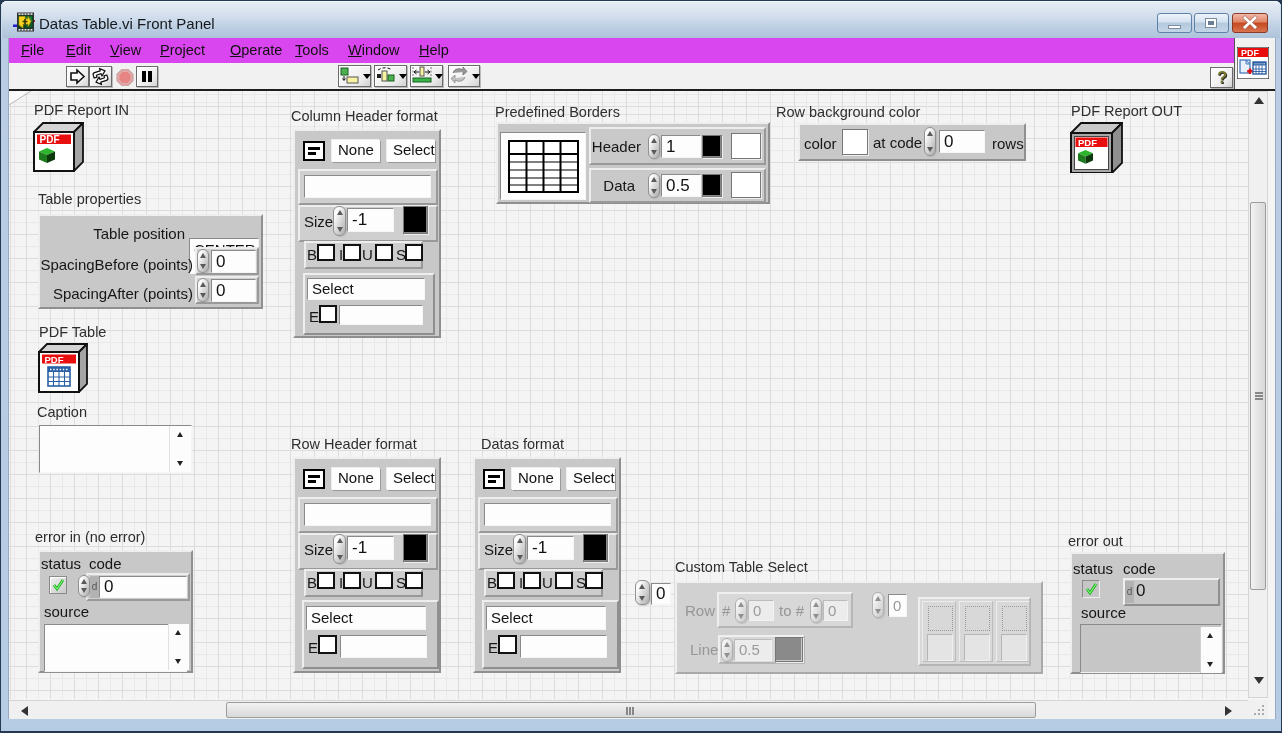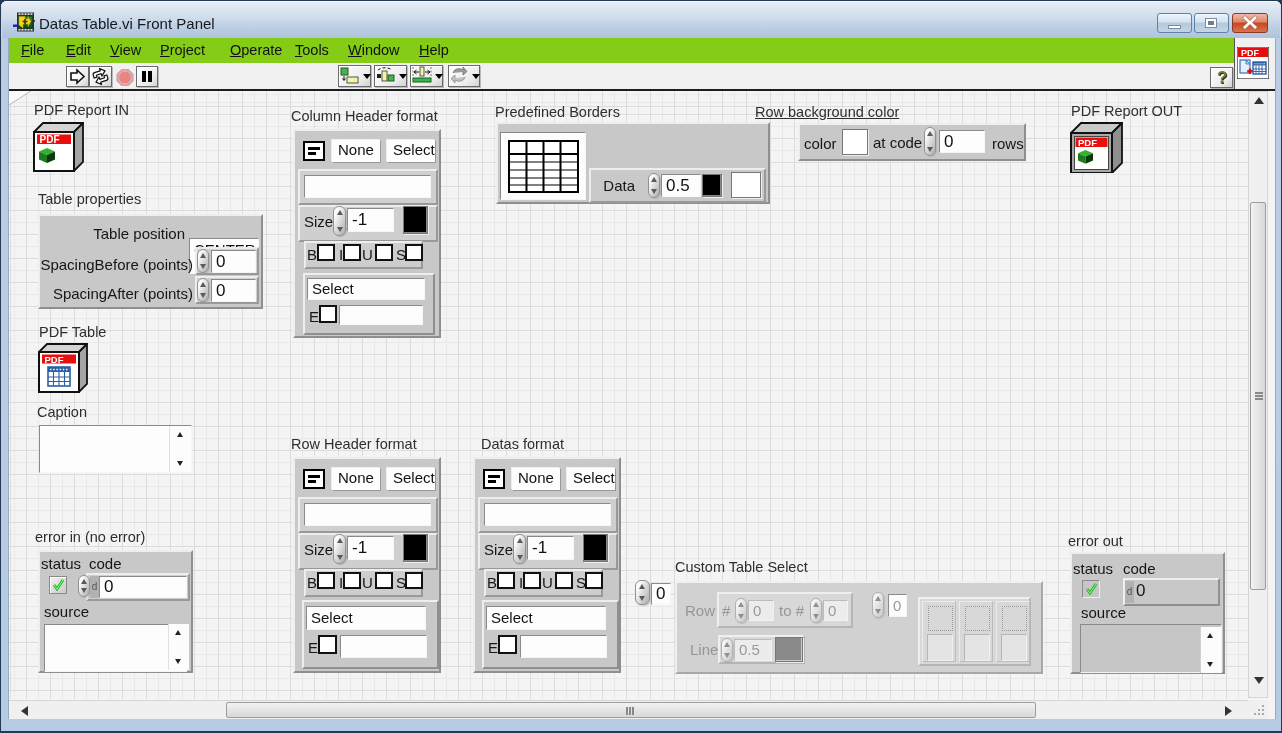--- a/index.html
+++ b/index.html
@@ -15,21 +15,21 @@
   box-shadow:inset 0 1px 0 #f4f8fc, inset 1px 0 0 #d0dcea, inset -1px 0 0 #d0dcea;
 }
 #title-text { position:absolute; left:38px; top:14px; font-size:15px; color:#15191d; }
 
 .wbtn { position:absolute; top:12px; height:20px; border:1px solid #5e82a8; border-radius:3px;
   background:linear-gradient(#eef4fa 0%, #d3e1ef 45%, #b4c9de 50%, #c3d5e6 100%); }
 .wbtn.close { background:linear-gradient(#f0b8ab 0%, #e08565 45%, #c5481f 50%, #d9744e 100%); border-color:#8a3b28; }
 
 #content { position:absolute; left:7px; top:37px; width:1268px; height:681px; background:#f0f0f0;
   border-left:1px solid #98aabf; border-right:1px solid #98aabf; }
-#menubar { position:absolute; left:0; top:0; width:100%; height:25px; background:#84cc16;text-decoration:underline; }
+#menubar { position:absolute; left:0; top:0; width:100%; height:25px; background:#d946ef;text-decoration:underline; }
 .menu { position:absolute; top:4px; font-size:14.5px; color:#111; }
 #toolbar { position:absolute; left:0; top:25px; width:100%; height:26px; background:#f1f1f1; }
 #tbline { position:absolute; left:0; top:51px; width:100%; height:2px; background:#1d1d1d; }
 #viicon-panel { position:absolute; right:0; top:0; width:41px; height:51px; background:#f1f1f1; border-left:1px solid #555; }
 
 #panel { position:absolute; left:0; top:53px; width:1266px; height:628px; background:#f4f4f4; overflow:hidden; }
 #grid { position:absolute; left:0; top:0; width:1240px; height:608px;
   background-image:
     repeating-linear-gradient(to right, #dcdcdc 0 1px, transparent 1px 24px),
     repeating-linear-gradient(to bottom, #dcdcdc 0 1px, transparent 1px 24px),
@@ -314,33 +314,43 @@
         <div class="lbl" style="left:486px;top:13px;">Predefined Borders</div>
         <div class="cluster" style="left:487px;top:31px;width:274px;height:82px;">
           <div class="field" style="left:2px;top:8px;width:86px;height:68px;"></div>
           <svg style="position:absolute;left:10px;top:16px;" width="71" height="53" viewBox="0 0 71 53">
             <rect x="1" y="1" width="69" height="51" fill="#fff" stroke="#000" stroke-width="2"></rect>
             <rect x="1" y="1" width="69" height="13" fill="none" stroke="#000" stroke-width="2"></rect>
             <path d="M18.5 1 V52 M35.5 1 V52 M52.5 1 V52" stroke="#000" stroke-width="2"></path>
             <path d="M1 22 H70 M1 30 H70 M1 38 H70 M1 45 H70" stroke="#000" stroke-width="1"></path>
             <path d="M18.5 14 V52 M35.5 14 V52 M52.5 14 V52" stroke="#000" stroke-width="1"></path>
           </svg>
+          <div class="sub" style="left:91px;top:3px;width:177px;height:38px;background:#c9c9c9;">
+            <div class="ctext" style="left:0px;top:9px;width:50px;text-align:right;">Header</div>
+            <div class="spin" style="left:57px;top:5px;height:25px;">
+                <i class="su"></i>
+                <i class="sd"></i>
+              </div>
+            <div class="field num" style="left:70px;top:6px;width:40px;height:23px;line-height:21px;">1</div>
+            <div class="colorbox" style="left:111px;top:6px;width:20px;height:23px;background:#000;"></div>
+            <div class="colorbox" style="left:140px;top:4px;width:30px;height:26px;background:#fff;"></div>
+          </div>
           <div class="sub" style="left:91px;top:44px;width:177px;height:35px;background:#c9c9c9;">
             <div class="ctext" style="left:0px;top:7px;width:44px;text-align:right;">Data</div>
             <div class="spin" style="left:57px;top:3px;height:25px;">
                 <i class="su"></i>
                 <i class="sd"></i>
               </div>
             <div class="field num" style="left:70px;top:4px;width:40px;height:23px;line-height:21px;">0.5</div>
             <div class="colorbox" style="left:111px;top:4px;width:20px;height:23px;background:#000;"></div>
             <div class="colorbox" style="left:140px;top:2px;width:30px;height:26px;background:#fff;"></div>
           </div>
         </div>
 
-        <div class="lbl" style="left:746px;top:13px;text-decoration:underline;">Row background color</div>
+        <div class="lbl" style="left:767px;top:13px;">Row background color</div>
         <div class="cluster" style="left:789px;top:32px;width:228px;height:38px;">
           <div class="ctext" style="left:4px;top:10px;">color</div>
           <div class="colorbox" style="left:42px;top:4px;width:26px;height:26px;background:#fff;"></div>
           <div class="ctext" style="left:73px;top:9px;">at code</div>
           <div class="spin" style="left:124px;top:2px;height:29px;">
               <i class="su"></i>
               <i class="sd"></i>
             </div>
           <div class="field num" style="left:139px;top:5px;width:46px;height:23px;line-height:21px;">0</div>
           <div class="ctext" style="left:192px;top:10px;">rows</div>

